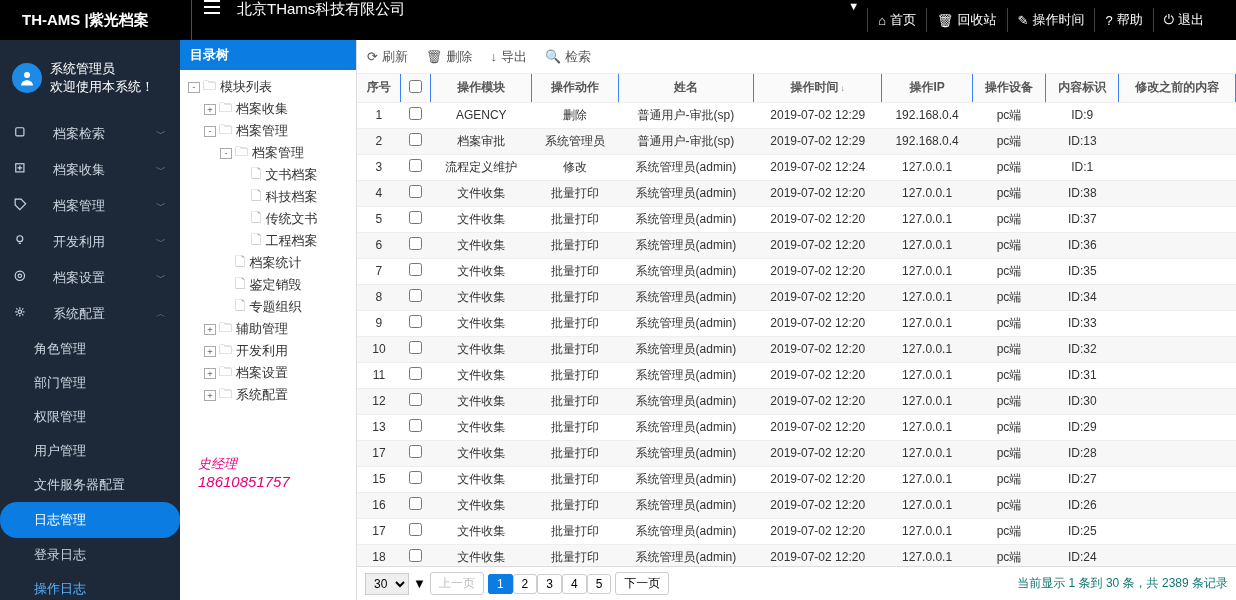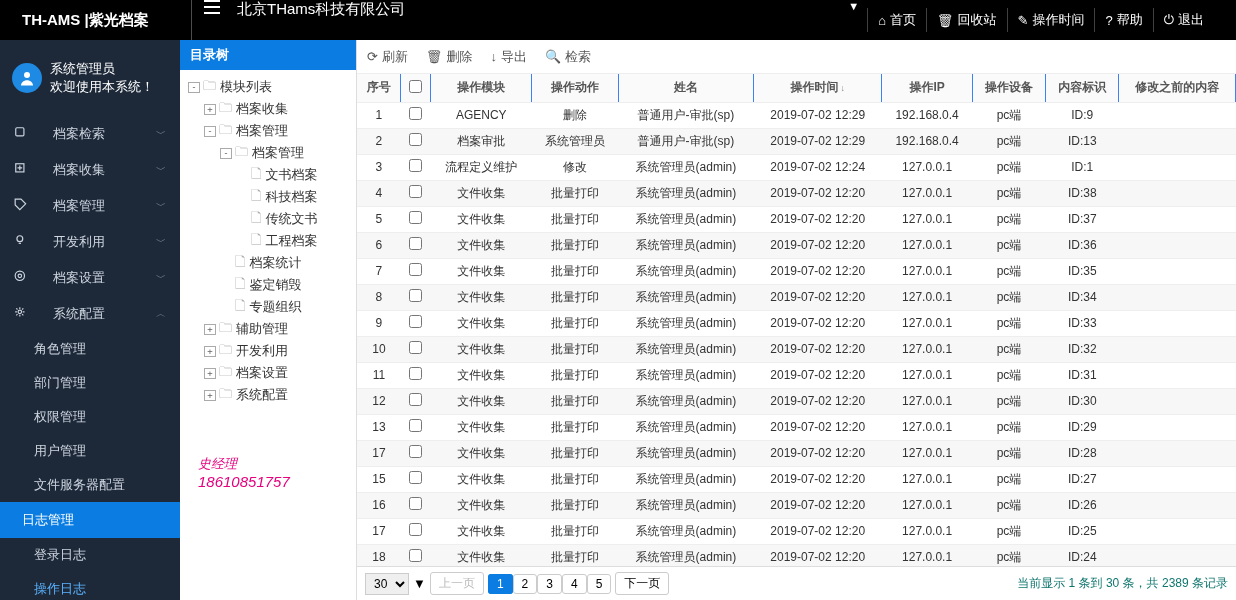--- a/index.html
+++ b/index.html
@@ -149,21 +149,21 @@
               <path d="M10 2v3M10 15v3M2 10h3M15 10h3M4 4l2 2M14 14l2 2M16 4l-2 2M6 14l-2 2"></path>
             </svg></span>
           <span>系统配置</span>
           <span class="arrow">︿</span>
         </div>
         <div class="nav-sub">角色管理</div>
         <div class="nav-sub">部门管理</div>
         <div class="nav-sub">权限管理</div>
         <div class="nav-sub">用户管理</div>
         <div class="nav-sub">文件服务器配置</div>
-        <div class="nav-item active" style="padding-left: 22px;">日志管理</div>
+        <div class="nav-item active" style="padding-left: 34px; border-radius: 17px;">日志管理</div>
         <div class="nav-sub">登录日志</div>
         <div class="nav-sub selected">操作日志</div>
       </div>
   </div>
 
   <div class="main">
     <div class="tree-panel">
       <div class="tree-head">目录树</div>
       <div class="tree-body" id="tree">
           <div class="tree-node" style="padding-left: 4px;">

